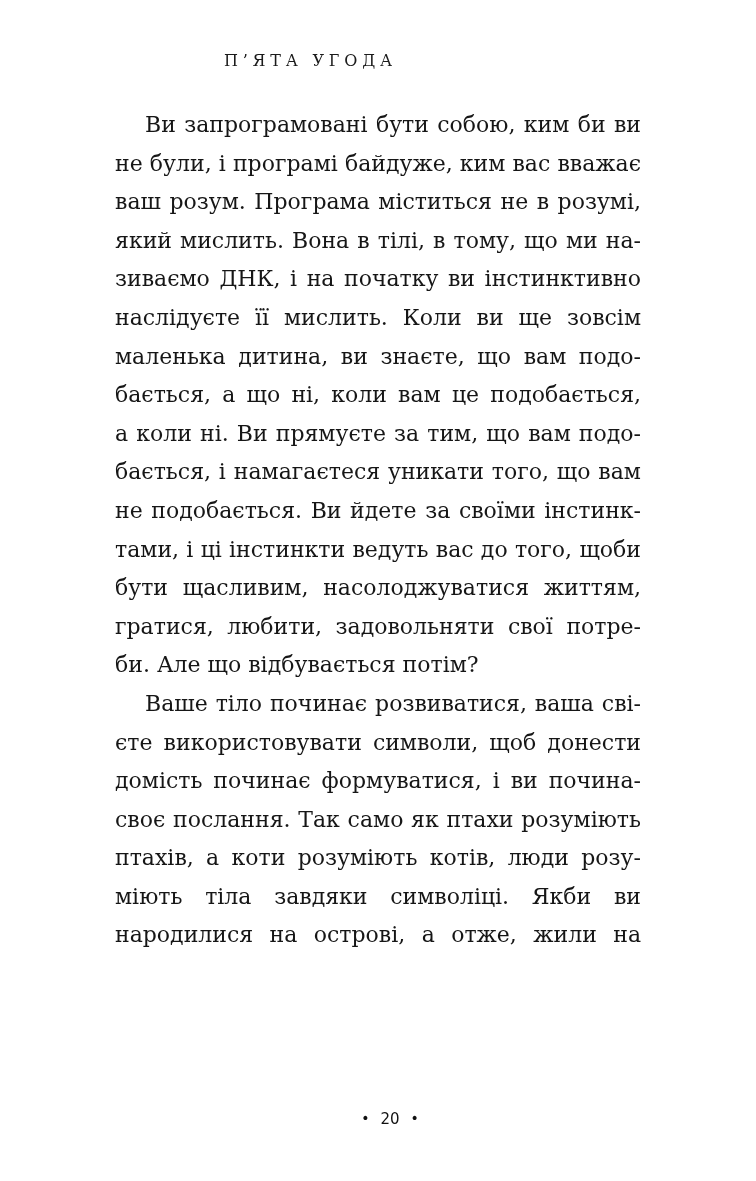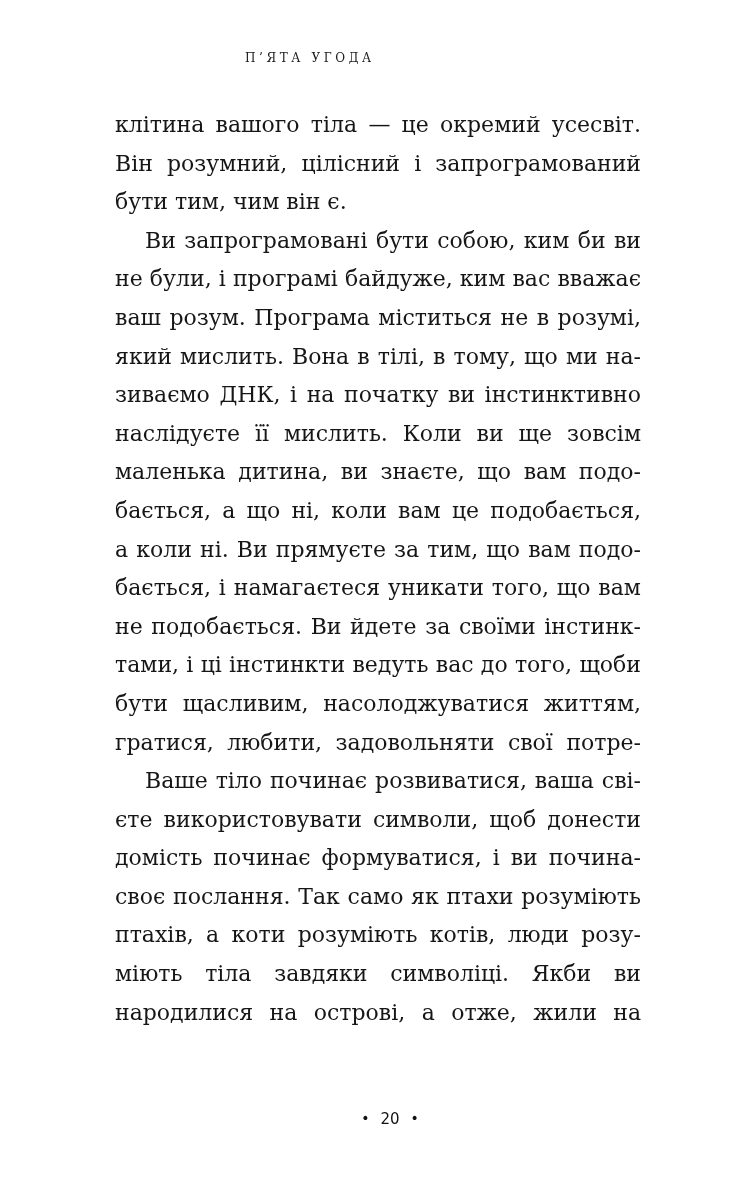--- a/index.html
+++ b/index.html
@@ -14,21 +14,21 @@
     color: #161616;
     font-family: "DejaVu Serif", serif;
     overflow: hidden;
   }
   .running-head {
     position: absolute;
     top: 51px;
     left: 0;
     width: 616px;
     text-align: center;
-    font-size: 12px;
+    font-size: 16px;
     font-weight: 400;
     letter-spacing: 0.30em;
     text-indent: 0.30em; 
     color: #1b1b1b;
     white-space: nowrap;
   }
   .text-block {
     position: absolute;
     top: 106px;
     left: 115px;
@@ -72,41 +72,37 @@
     margin: 0 11px;
   }
 </style>
 </head>
 <body>
 
 <div class="running-head">П’ЯТА УГОДА</div>
 
 <main class="text-block">
 
-  <div class="para">
-    <div class="line">клітина вашого тіла — це окремий усесвіт.</div>
-    <div class="line">Він розумний, цілісний і запрограмований</div>
-    <div class="line endp">бути тим, чим він є.</div>
-  </div>
 
   <div class="para">
     <div class="line indent">Ви запрограмовані бути собою, ким би ви</div>
     <div class="line"><span>не були, і програмі байдуже, ким вас </span><span class="it">вважає</span></div>
     <div class="line">ваш розум. Програма міститься не в розумі,</div>
     <div class="line">який мислить. Вона в тілі, в тому, що ми на-</div>
     <div class="line">зиваємо ДНК, і на початку ви інстинктивно</div>
     <div class="line">наслідуєте її мислить. Коли ви ще зовсім</div>
     <div class="line">маленька дитина, ви знаєте, що вам подо-</div>
     <div class="line">бається, а що ні, коли вам це подобається,</div>
     <div class="line">а коли ні. Ви прямуєте за тим, що вам подо-</div>
     <div class="line">бається, і намагаєтеся уникати того, що вам</div>
     <div class="line">не подобається. Ви йдете за своїми інстинк-</div>
     <div class="line">тами, і ці інстинкти ведуть вас до того, щоби</div>
     <div class="line">бути щасливим, насолоджуватися життям,</div>
     <div class="line">гратися, любити, задовольняти свої потре-</div>
+    <div class="line endp">би. Але що відбувається потім?</div>
   </div>
 
   <div class="para">
     <div class="line indent">Ваше тіло починає розвиватися, ваша сві-</div>
     <div class="line">єте використовувати символи, щоб донести</div>
     <div class="line">домість починає формуватися, і ви почина-</div>
     <div class="line">своє послання. Так само як птахи розуміють</div>
     <div class="line">птахів, а коти розуміють котів, люди розу-</div>
     <div class="line">міють тіла завдяки символіці. Якби ви</div>
     <div class="line">народилися на острові, а отже, жили на</div>

